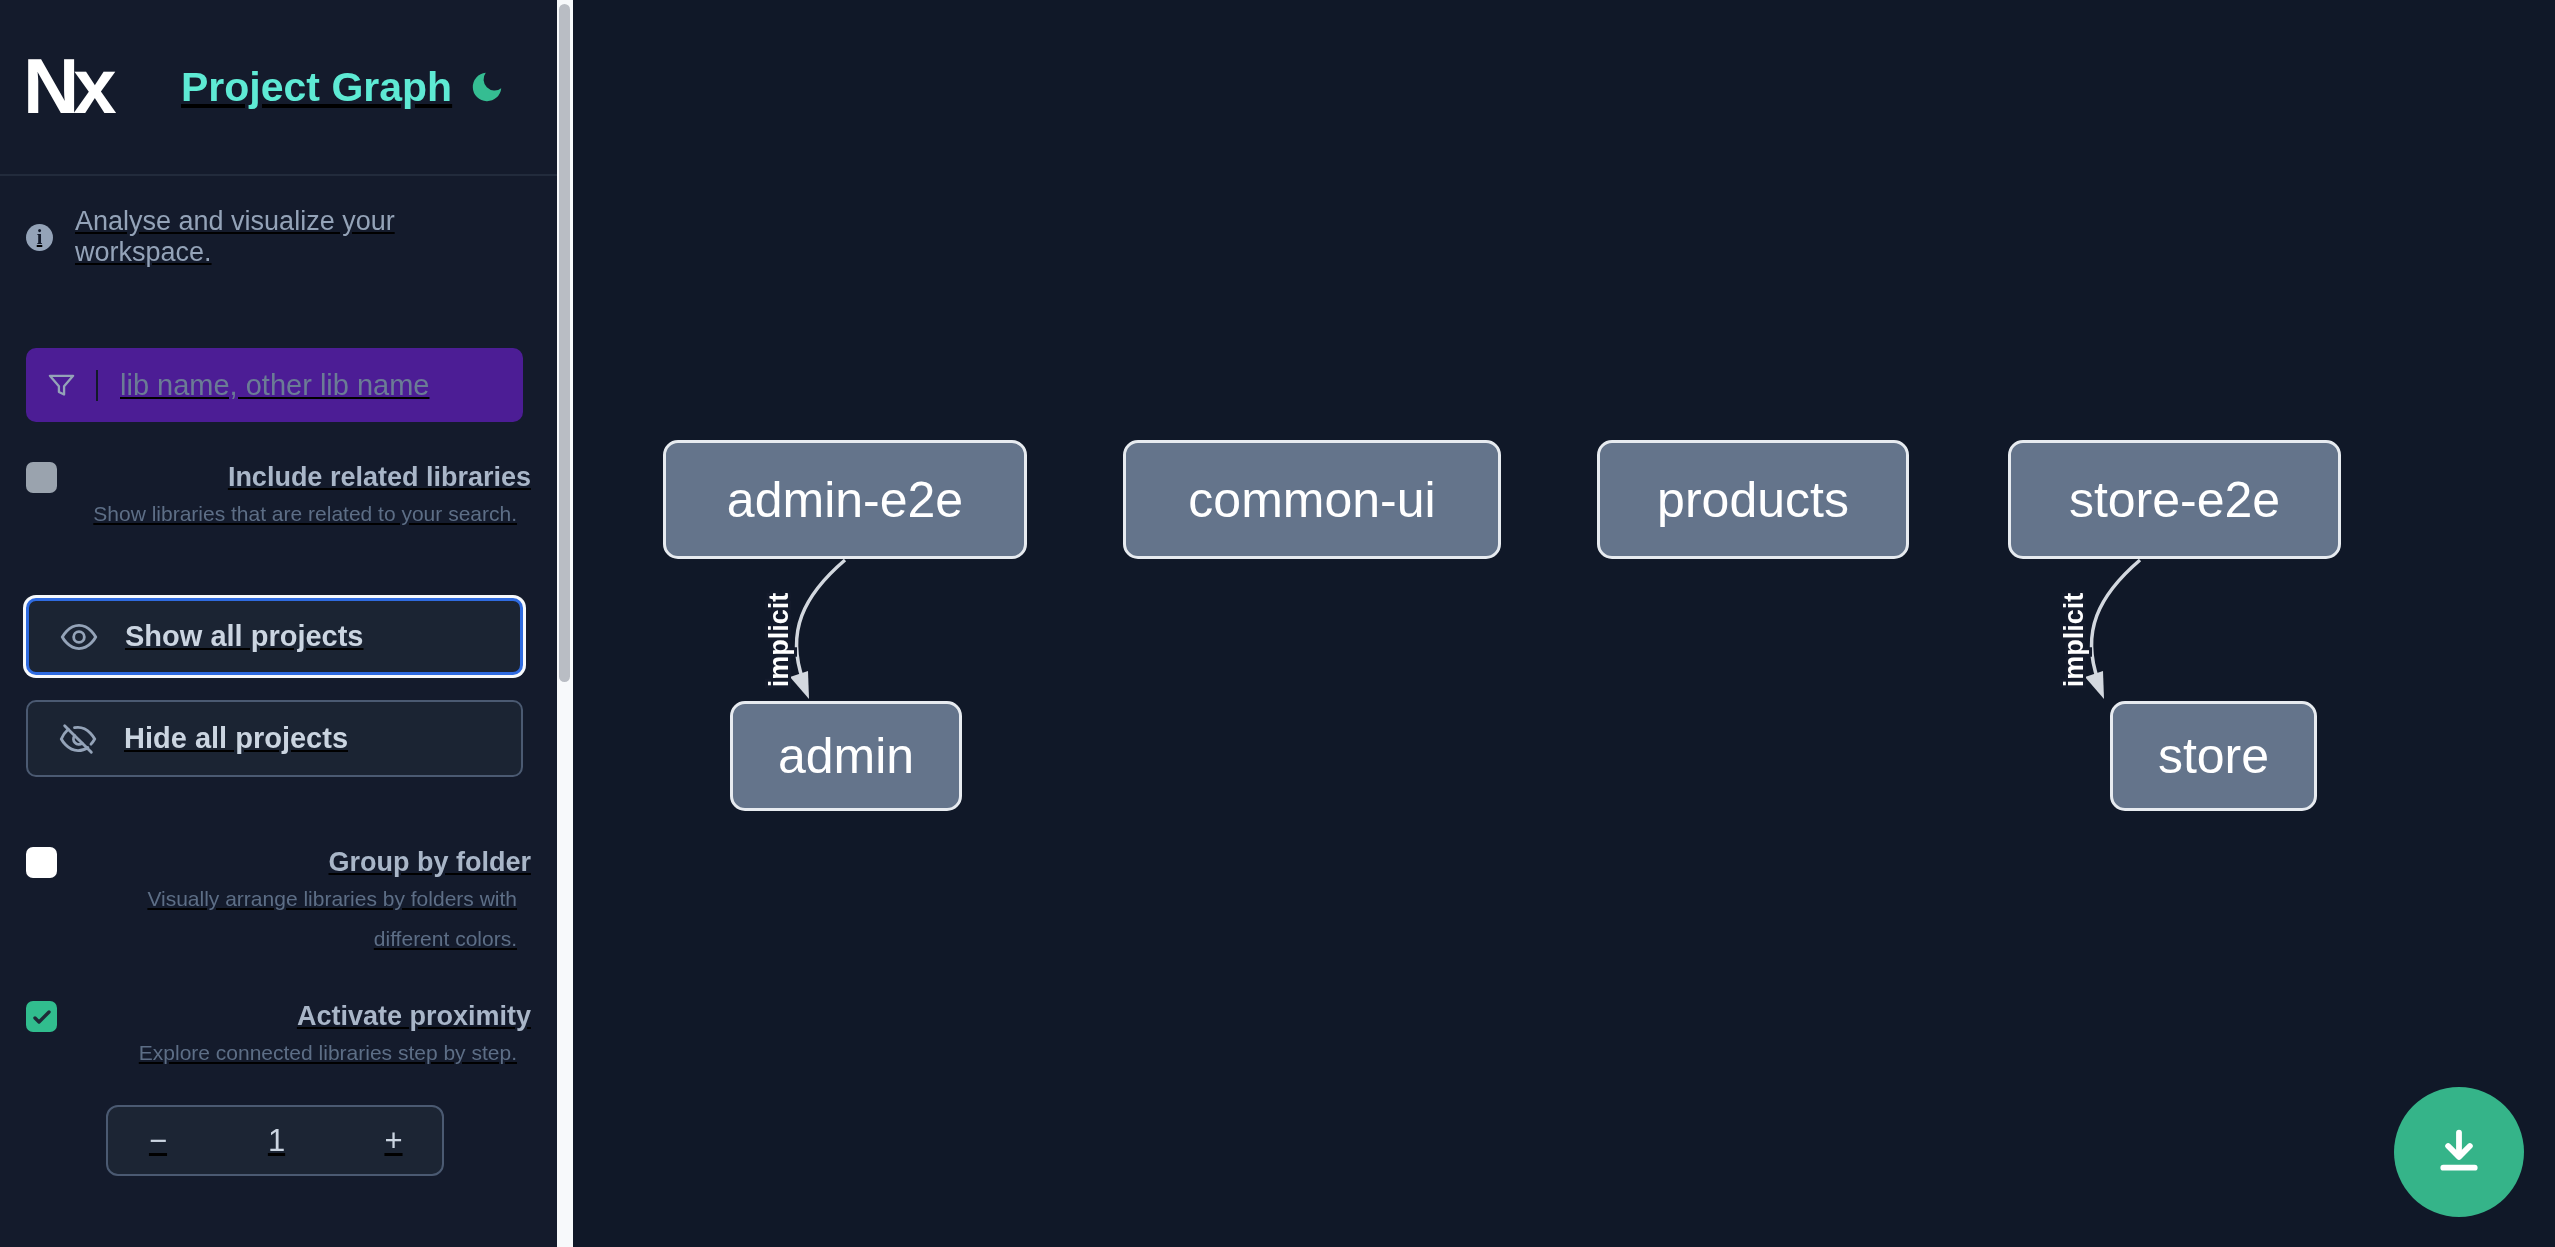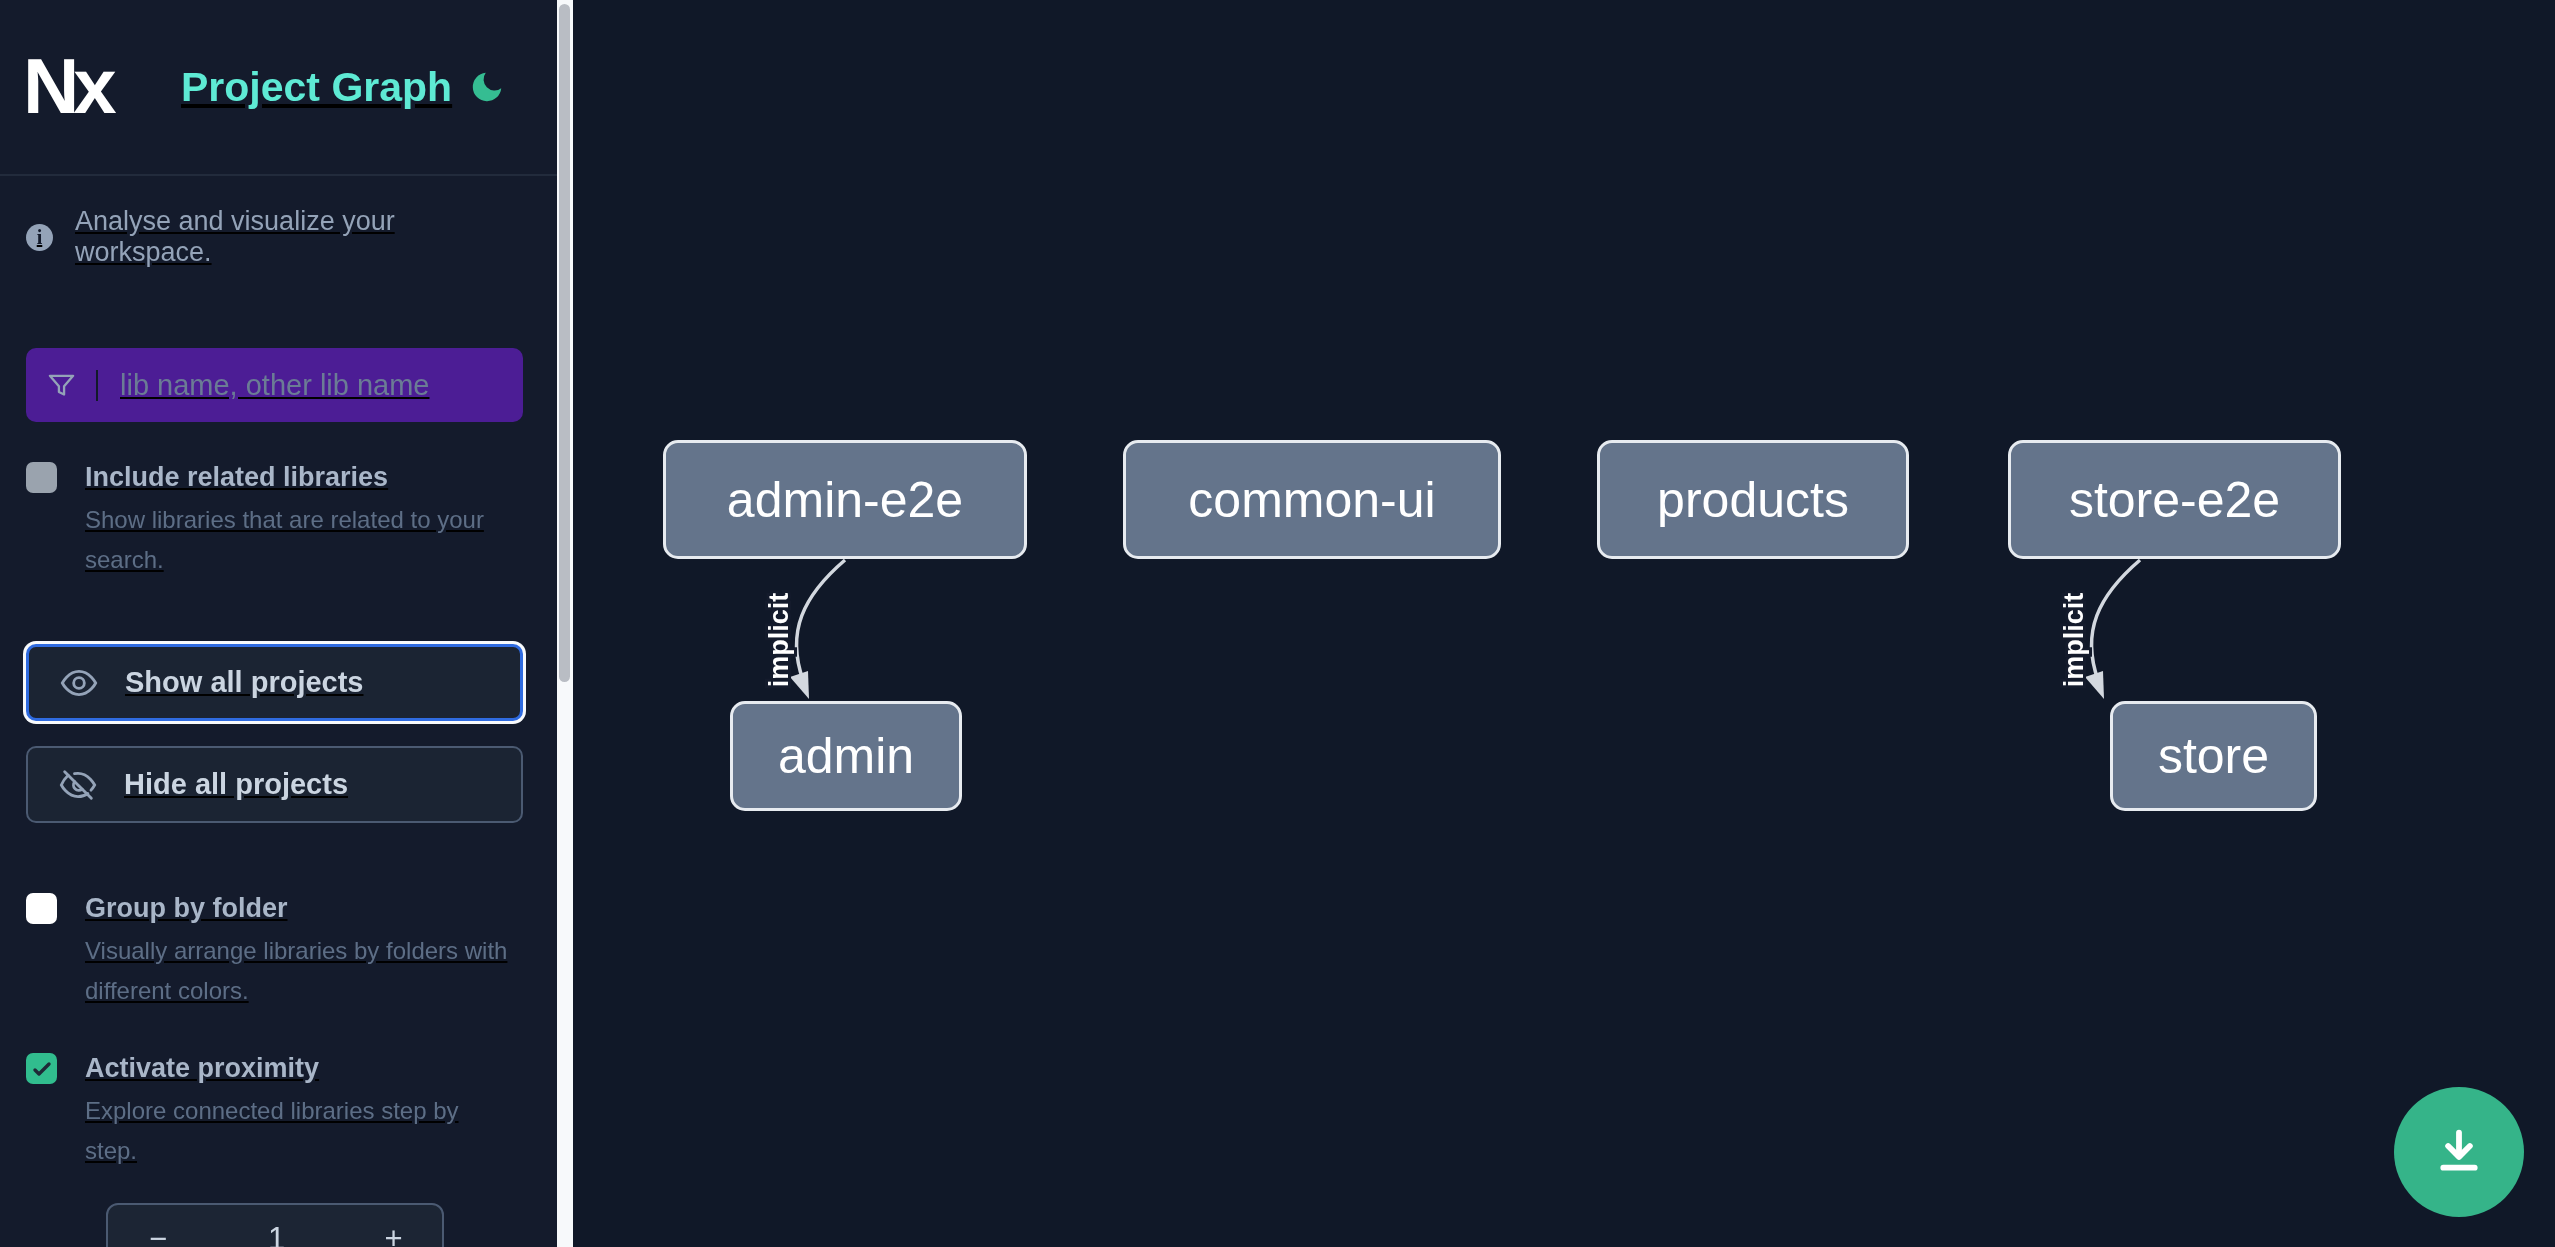--- a/index.html
+++ b/index.html
@@ -46,35 +46,35 @@
   .search .funnel {
     width:72px; display:flex; align-items:center; justify-content:center;
     border-right:2px solid #121a29; flex:none;
   }
   .search input {
     flex:1; background:transparent; border:none; outline:none;
     color:#cbd5e1; font-size:29px; padding:0 22px; font-family:"Liberation Sans", sans-serif;
   }
   .search input::placeholder { color:#6b7c95; }
 
-  .opt { display:grid; grid-template-columns:59px 1fr; align-items:start; }
+  .opt { display:grid; grid-template-columns:59px 1fr; align-items:start;text-align:right; }
   .opt-related   { margin-top:38px; }
   .opt-folder    { margin-top:68px; }
   .opt-proximity { margin-top:40px; }
   .cb {
     width:31px; height:31px; border-radius:7px; margin-top:2px; cursor:pointer;
     display:flex; align-items:center; justify-content:center;
   }
   .cb-gray  { background:#9aa3ae; }
   .cb-white { background:#ffffff; }
   .cb-green { background:#31bd8e; }
   .cb svg { display:none; }
   .opt.checked .cb svg { display:block; }
   .opt-label { color:#a9b6c8; font-size:27px; font-weight:700; line-height:34px; }
-  .opt-desc  { color:#5d6e86; font-size:24px; line-height:40px; margin-top:6px; max-width:432px; }
+  .opt-desc  { color:#5d6e86; font-size:21px; line-height:40px; max-width:432px; }
 
   .side-btn {
     width:497px; height:77px; border-radius:10px; background:#1b2433;
     display:flex; align-items:center; gap:26px; padding-left:30px;
     color:#cbd5e1; font-size:29px; font-weight:600; cursor:pointer;
     font-family:"Liberation Sans", sans-serif;
   }
   .btn-show { margin-top:64px; border:3px solid #2f6be0; box-shadow:0 0 0 3px #f8fafc; }
   .btn-hide { margin-top:25px; border:2px solid #4b5a72; }
 

